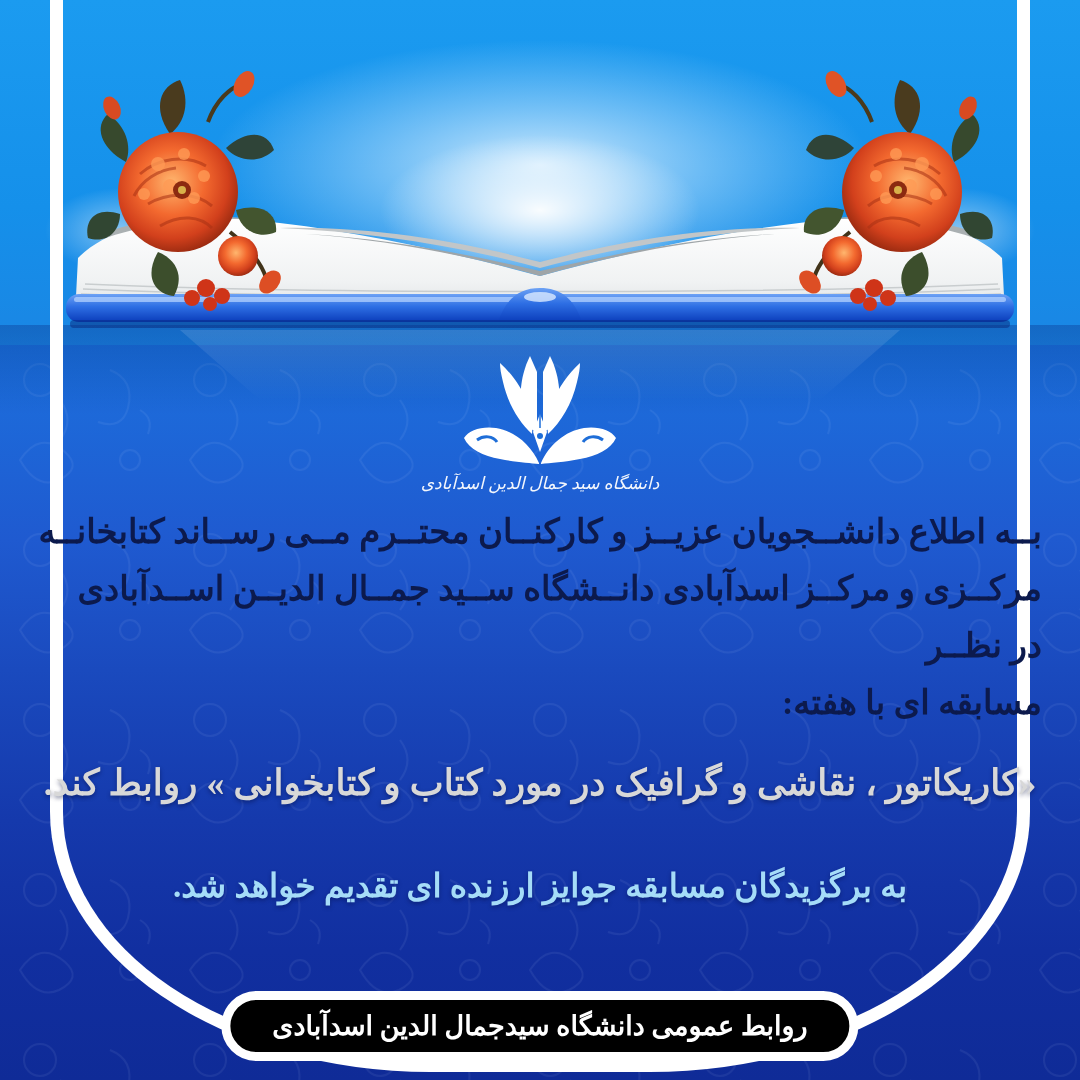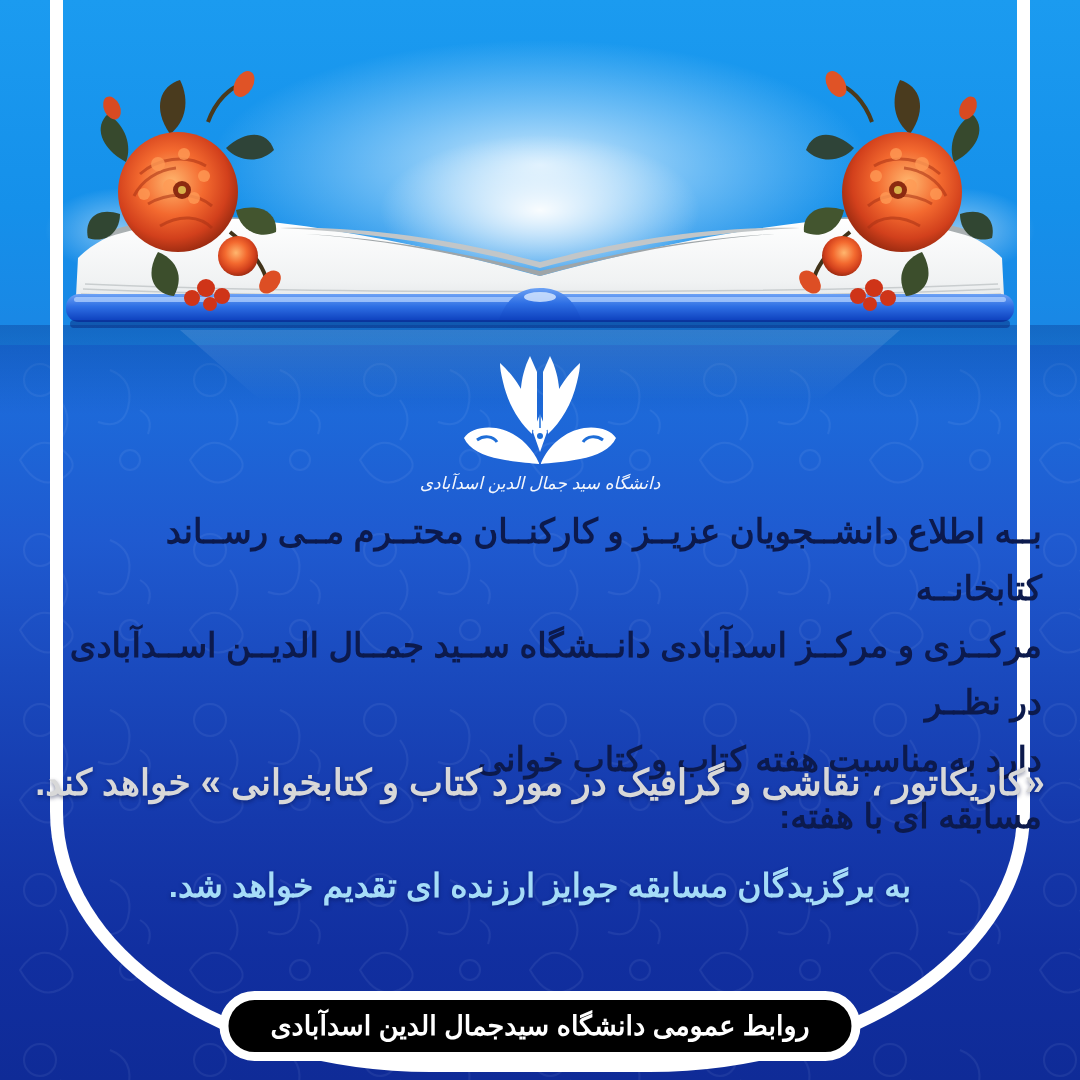--- a/index.html
+++ b/index.html
@@ -1,18 +1,18 @@
 <!DOCTYPE html>
 <html lang="fa"><head>
 <meta charset="utf-8">
 <style>
   html,body{margin:0;padding:0;background:#0c2a90;}
   .poster{
     position:relative;width:1080px;height:1080px;overflow:hidden;
-    font-family:Liberation Sans, sans-serif;
+    font-family:Liberation Serif, serif;
   }
   .bg{
     position:absolute;inset:0;z-index:0;
     background:linear-gradient(180deg,
       #1a9af0 0%, #1590ea 14%, #167ee2 26%, #1d69d9 38%,
       #1f5ad0 50%, #1a4abe 62%, #1539ac 76%, #112fa0 88%, #0f2b97 100%);
   }
   .pattern-layer{position:absolute;inset:0;z-index:1;pointer-events:none;}
   .photo-layer{position:absolute;top:0;left:0;z-index:2;pointer-events:none;}
   .frame{
@@ -213,25 +213,24 @@
         <path d="M85,62 L85,76" stroke-width="1.5"></path>
       </g>
       <circle cx="85" cy="84" r="3" fill="#1e6ed8"></circle>
     </svg>
     <div class="logo-caption">دانشگاه سید جمال الدین اسدآبادی</div>
   </div>
 
   <div class="announcement" dir="rtl">
     <p>بــه اطلاع دانشــجویان عزیــز و کارکنــان محتــرم مــی رســاند کتابخانــه</p>
     <p>مرکــزی و مرکــز اسدآبادی دانــشگاه ســید جمــال الدیــن اســدآبادی در نظــر</p>
-    <p>دارد  به مناسبت هفته کتاب و کتاب خوانی</p>
     <p>مسابقه ای با هفته:</p>
   </div>
 
-  <div class="highlight-line" dir="rtl">«کاریکاتور ، نقاشی و گرافیک در مورد کتاب و کتابخوانی » خواهد کند.</div>
+  <div class="highlight-line" dir="rtl">«کاریکاتور ، نقاشی و گرافیک در مورد کتاب و کتابخوانی » روابط کند.</div>
 
   <div class="prize-line" dir="rtl">به برگزیدگان مسابقه جوایز ارزنده ای تقدیم خواهد شد.</div>
 
   <div class="badge" dir="rtl">
     <span>روابط عمومی دانشگاه سیدجمال الدین اسدآبادی</span>
   </div>
 
 </div>
 
 </body></html>

